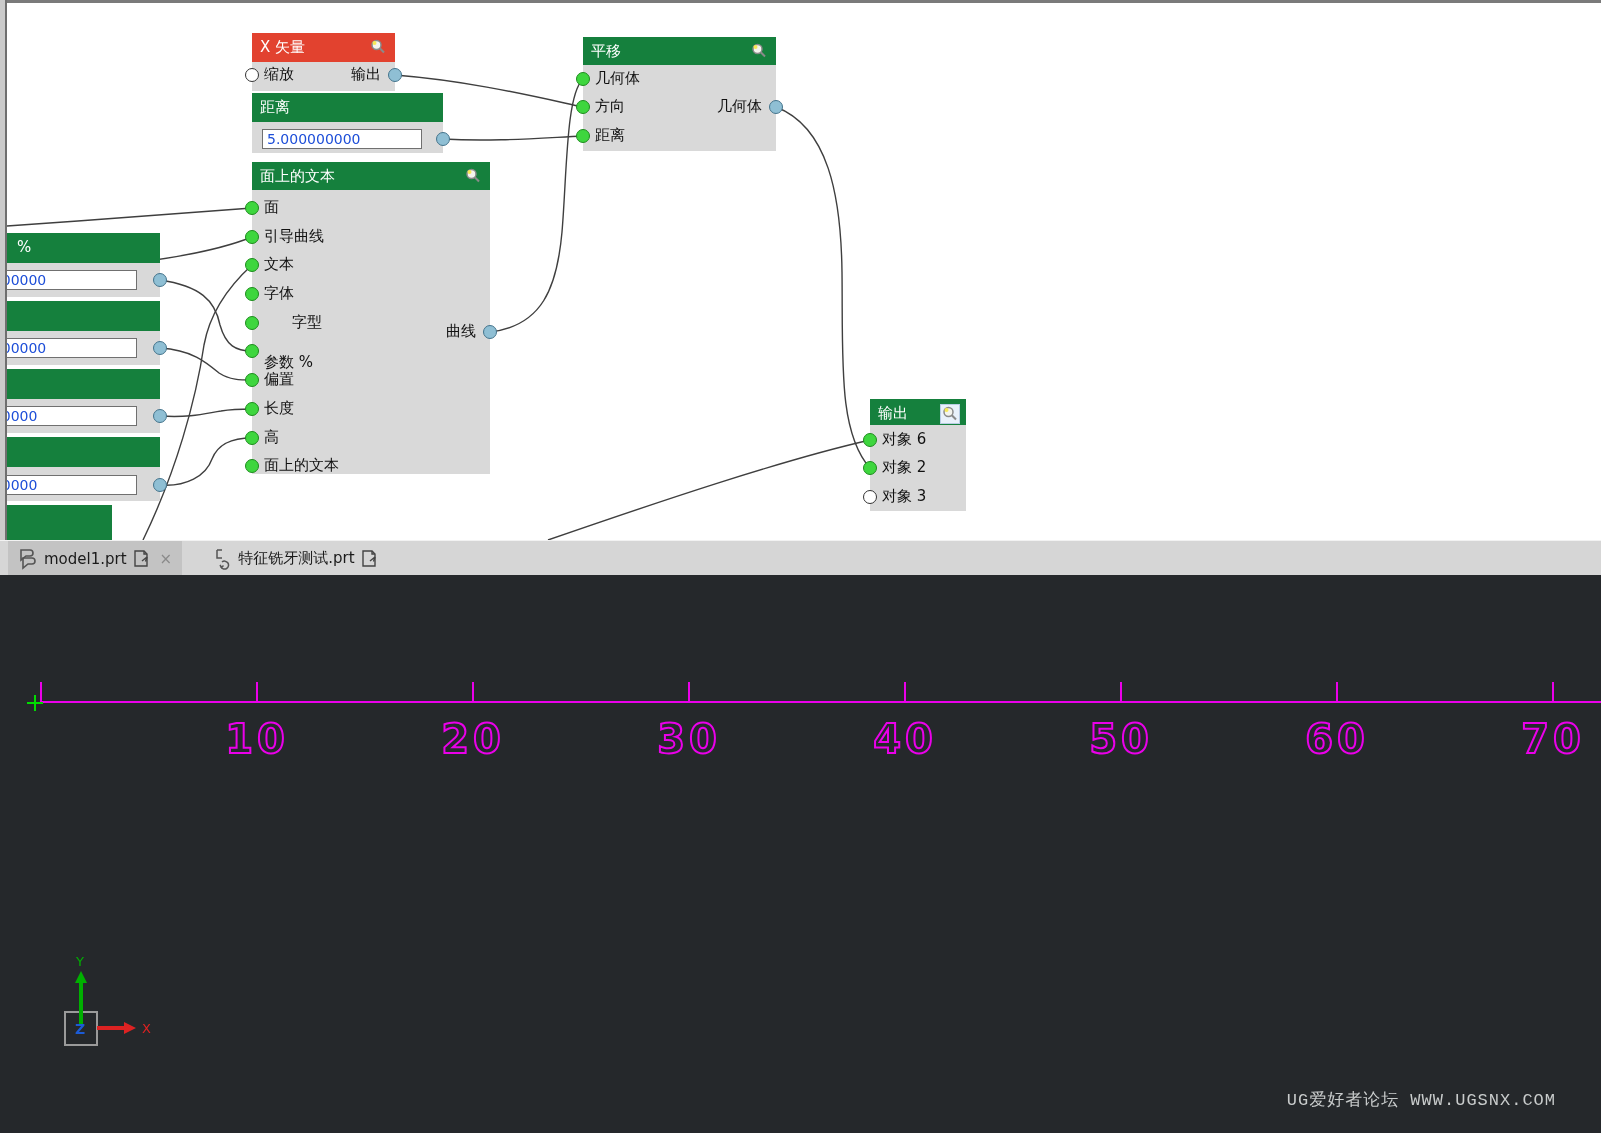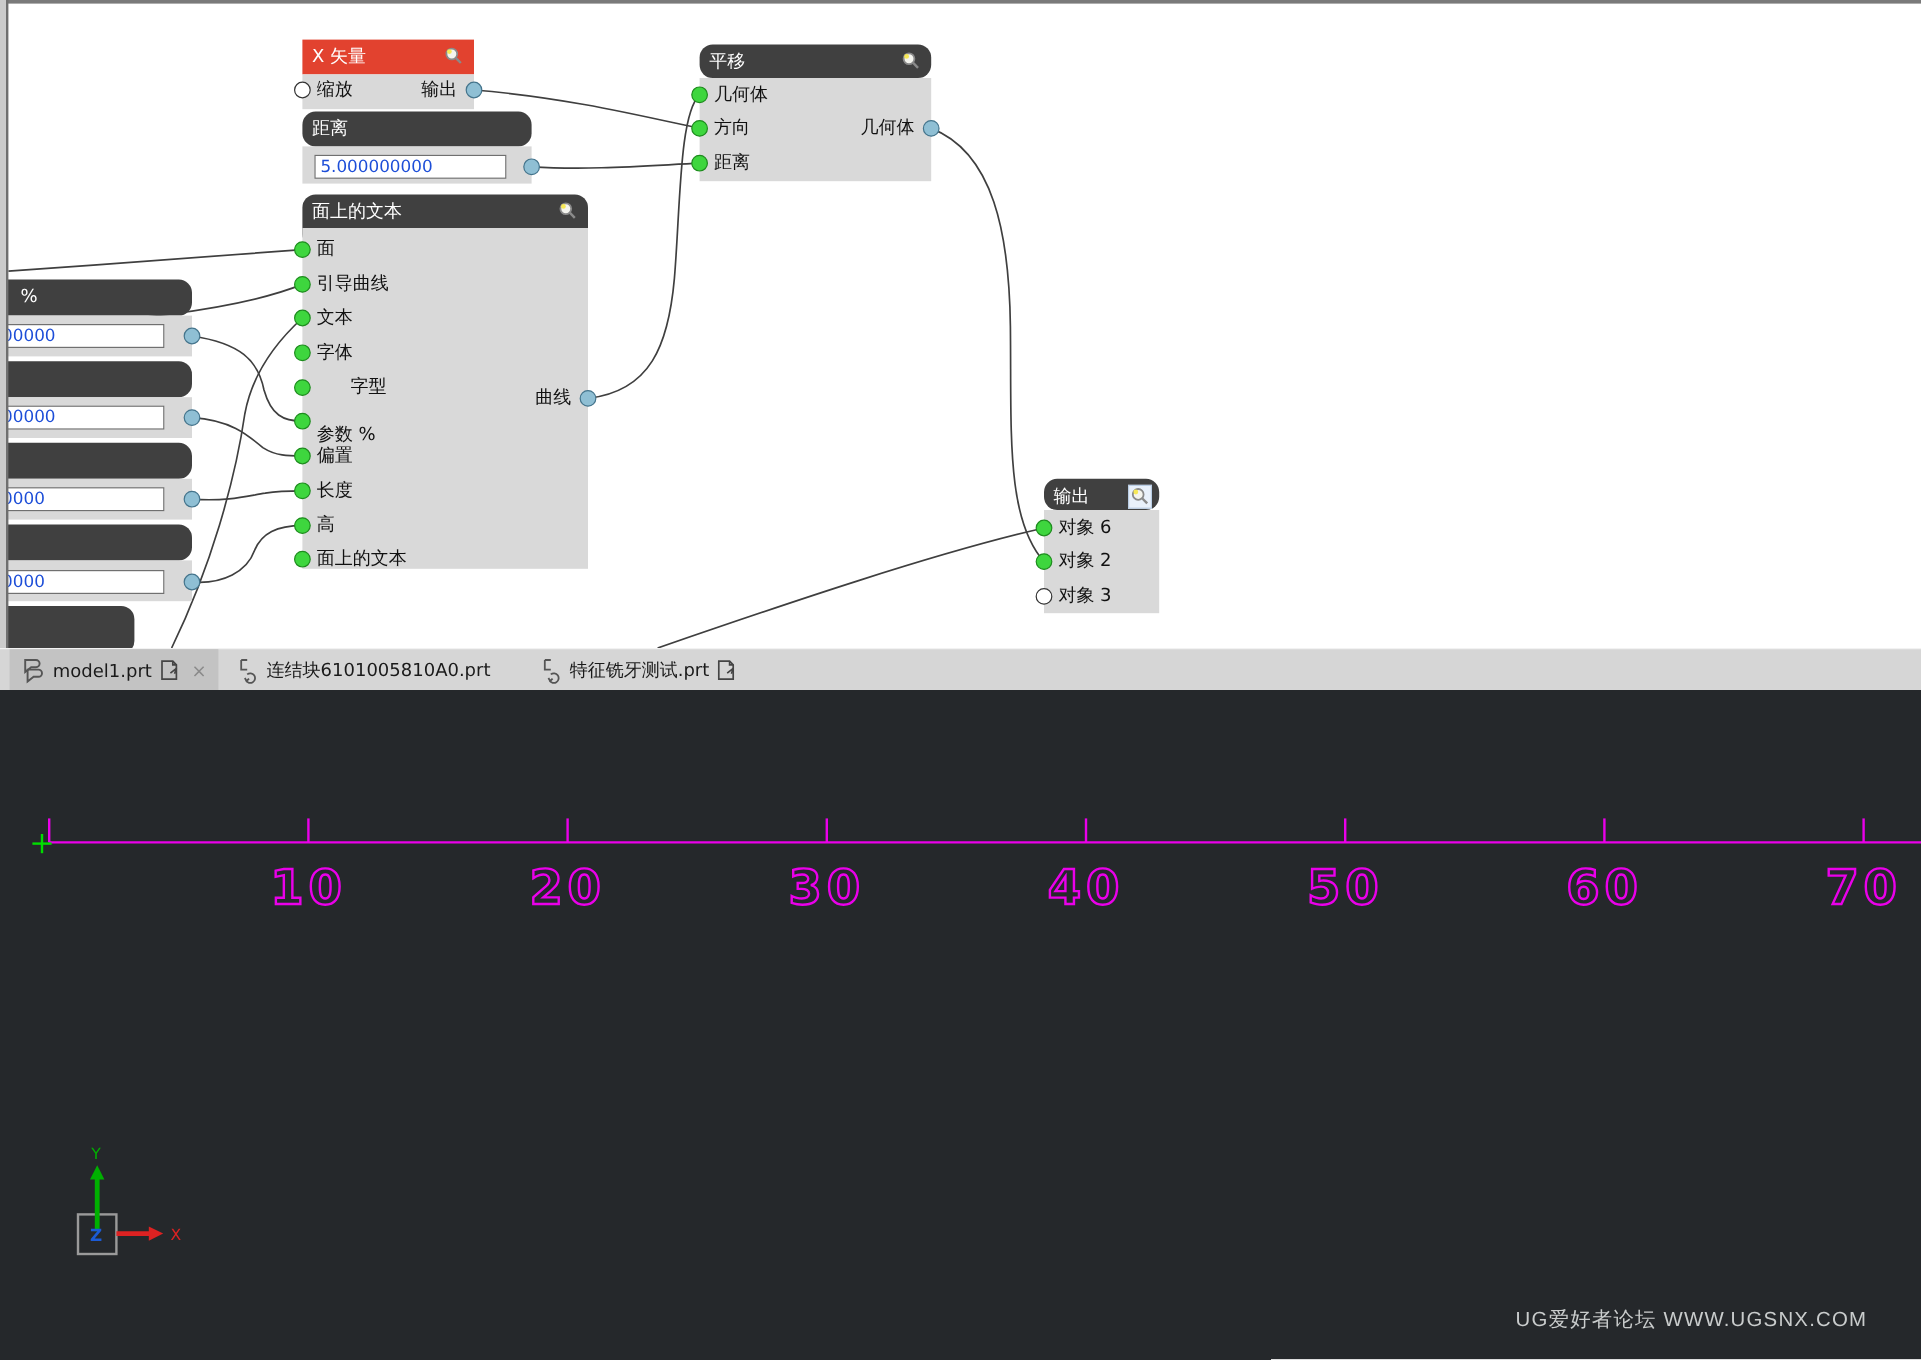--- a/index.html
+++ b/index.html
@@ -6,21 +6,21 @@
   .app{position:relative;width:1601px;height:1133px;overflow:hidden;background:#fff;}
 
   
   .canvas{position:absolute;left:0;top:0;width:1601px;height:540px;background:#fff;overflow:hidden;padding-left:48px;}
   .edge-top{position:absolute;left:0;top:0;width:1601px;height:3px;background:#7a7a7a;}
   .edge-left-strip{position:absolute;left:0;top:0;width:5px;height:540px;background:#cbcbcb;}
   .edge-left-line{position:absolute;left:5px;top:0;width:2px;height:540px;background:#6f6f6f;}
   #wires{position:absolute;left:0;top:0;pointer-events:none;}
   .node{position:absolute;box-shadow:none;}
   .node .hdr{position:absolute;left:0;top:0;width:100%;color:#fff;font-size:15px;line-height:1;box-sizing:border-box;padding:7px 8px 0 8px;white-space:nowrap;overflow:hidden;}
-  .node .hdr.teal{background:#404040;border-radius:11px;}
+  .node .hdr.teal{background:#15803d;}
   .node .hdr.red{background:#e2422f;}
   .node .body{position:absolute;left:0;width:100%;background:#d9d9d9;}
   .port{position:absolute;width:14px;height:14px;border-radius:50%;box-sizing:border-box;}
   .port.green{background:#3ed63e;border:1.5px solid #1e8c1e;}
   .port.blue{background:#8fbfd4;border:1.5px solid #44748c;}
   .port.white{background:#ffffff;border:1.5px solid #333;}
   .plabel{position:absolute;font-size:15px;color:#111;white-space:nowrap;line-height:1;}
   .plabel.right{text-align:right;}
   .nfield{position:absolute;background:#fff;border:1px solid #707070;font-size:14px;color:#1d4ed8;line-height:18px;padding:0 4px;white-space:nowrap;overflow:hidden;box-sizing:border-box;}
   .mag{position:absolute;top:5px;width:20px;height:20px;}
@@ -29,21 +29,21 @@
   
   .tabbar{position:absolute;left:0;top:540px;width:1601px;height:35px;background:#d6d6d6;border-top:1px solid #f2f2f2;display:flex;align-items:stretch;}
   .tab{display:flex;align-items:center;gap:6px;padding:0 10px;font-size:15px;color:#1a1a1a;white-space:nowrap;}
   .tab.active{background:#c3c3c3;}
   .tab .close{color:#8a8a8a;font-size:15px;margin-left:4px;}
   .tab svg{display:block;}
 
   
   .viewport{position:absolute;left:0;top:575px;width:1601px;height:558px;background:#25282b;overflow:hidden;}
   #ruler{position:absolute;left:0;top:0;}
-  .watermark{position:absolute;right:45px;bottom:22px;color:#c9cccc;font-family:Liberation Sans, sans-serif;font-size:17px;letter-spacing:1px;}
+  .watermark{position:absolute;right:45px;bottom:22px;color:#c9cccc;font-family:Liberation Mono, monospace;font-size:17px;letter-spacing:1px;}
   #triad{position:absolute;left:30px;top:380px;}
 </style>
 </head>
 <body>
 
 <div class="app">
 
   <div class="canvas">
     <svg id="wires" width="1601" height="540">
         <path d="M 7 226 C 90 220, 180 214, 252 208" fill="none" stroke="#3f3f3f" stroke-width="1.4"></path>
@@ -182,28 +182,20 @@
         <path d="M5 12 h9 a3 3 0 0 1 0 6 h-4 l-5 4 z" fill="none" stroke="#555" stroke-width="1.6" transform="translate(0,-2)"></path>
       </svg>
       <span>model1.prt</span>
       <svg width="17" height="18" viewBox="0 0 17 18">
         <path d="M2 1 h9 l3 3 v12 h-12 z" fill="none" stroke="#444" stroke-width="1.4"></path>
         <path d="M11 1 v3 h3" fill="none" stroke="#444" stroke-width="1.4"></path>
         <path d="M9 11 l5 -4 m0 0 l-1.5 4.5" fill="none" stroke="#444" stroke-width="1.4"></path>
       </svg>
       <span class="close">×</span>
     </div>
-    <div class="tab" style="margin-left:6px;">
-      <svg width="18" height="22" viewBox="0 0 18 22">
-        <path d="M3 2 h5 M3 2 v8 h5" fill="none" stroke="#555" stroke-width="1.5"></path>
-        <path d="M8 14 a4 4 0 1 1 -1 5" fill="none" stroke="#555" stroke-width="1.5"></path>
-        <path d="M6 17 l1.5 2.5 l2 -2" fill="none" stroke="#555" stroke-width="1.5"></path>
-      </svg>
-      <span>连结块6101005810A0.prt</span>
-    </div>
     <div class="tab" style="margin-left:22px;">
       <svg width="18" height="22" viewBox="0 0 18 22">
         <path d="M3 2 h5 M3 2 v8 h5" fill="none" stroke="#555" stroke-width="1.5"></path>
         <path d="M8 14 a4 4 0 1 1 -1 5" fill="none" stroke="#555" stroke-width="1.5"></path>
         <path d="M6 17 l1.5 2.5 l2 -2" fill="none" stroke="#555" stroke-width="1.5"></path>
       </svg>
       <span>特征铣牙测试.prt</span>
       <svg width="17" height="18" viewBox="0 0 17 18">
         <path d="M2 1 h9 l3 3 v12 h-12 z" fill="none" stroke="#444" stroke-width="1.4"></path>
         <path d="M11 1 v3 h3" fill="none" stroke="#444" stroke-width="1.4"></path>

